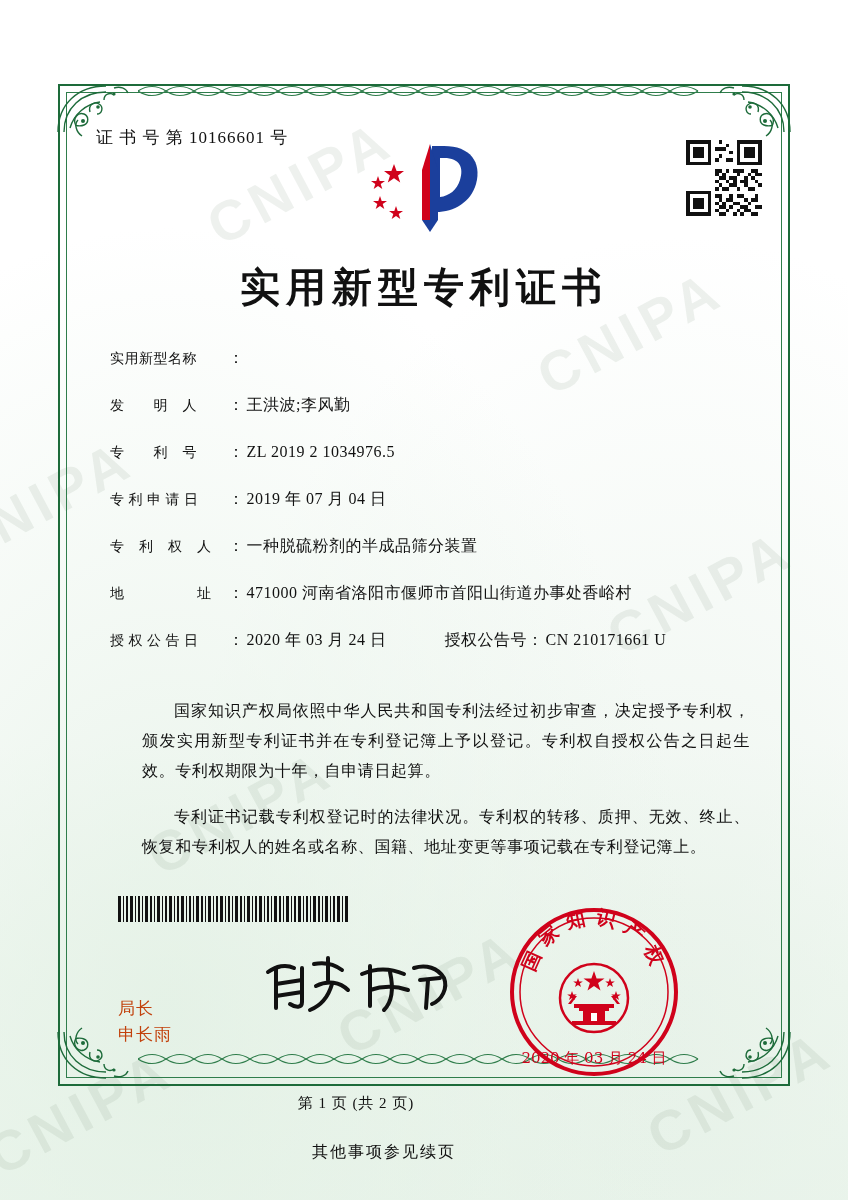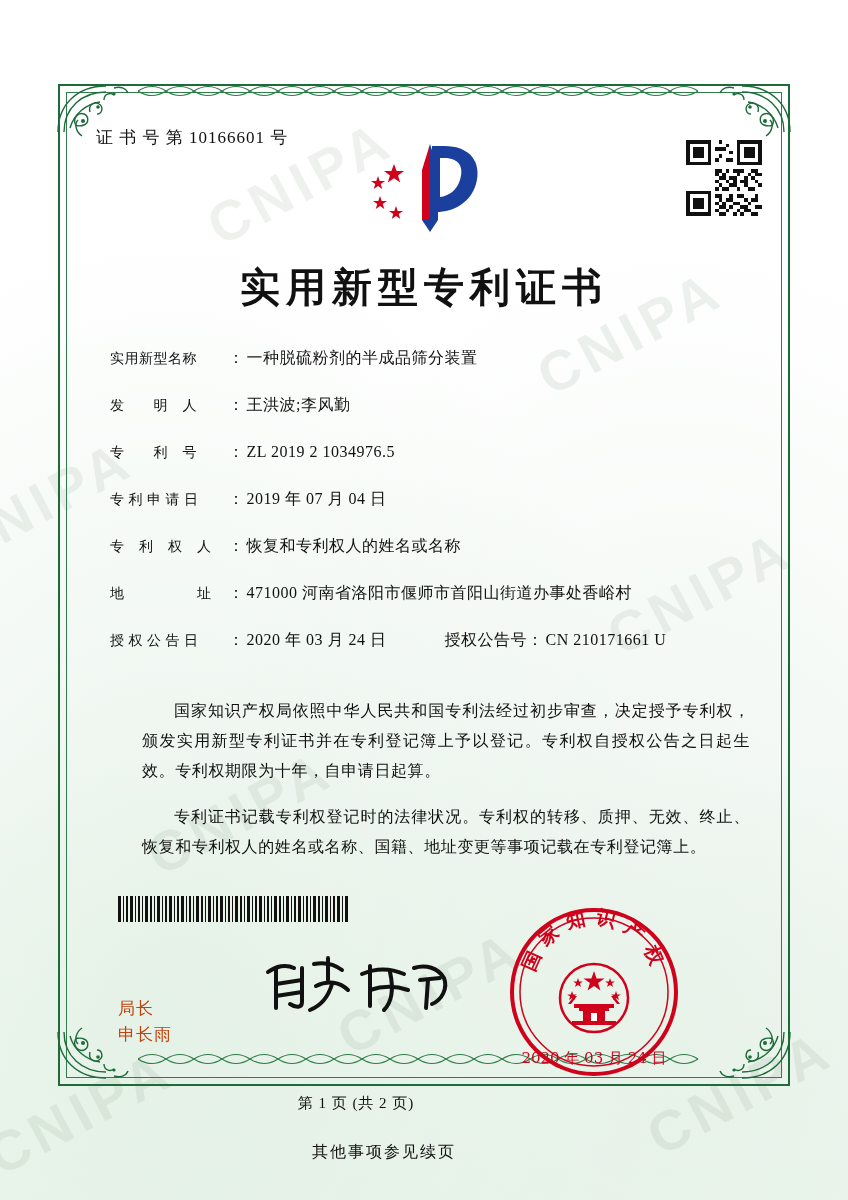--- a/index.html
+++ b/index.html
@@ -442,41 +442,40 @@
 
   <div class="content">
     <div class="cert-no">证 书 号 第 10166601 号</div>
 
     <div class="main-title">实用新型专利证书</div>
 
     <div class="fields">
       <div class="field-row">
         <span class="field-label">实用新型名称</span>
         <span class="field-colon">：</span>
-        <span class="field-value">一种脱硫粉剂的半成品筛分装置</span>
       </div>
       <div class="field-row">
         <span class="field-label">发　　明　人</span>
         <span class="field-colon">：</span>
         <span class="field-value">王洪波;李风勤</span>
       </div>
       <div class="field-row">
         <span class="field-label">专　　利　号</span>
         <span class="field-colon">：</span>
         <span class="field-value">ZL 2019 2 1034976.5</span>
       </div>
       <div class="field-row">
         <span class="field-label">专 利 申 请 日</span>
         <span class="field-colon">：</span>
         <span class="field-value">2019 年 07 月 04 日</span>
       </div>
       <div class="field-row">
         <span class="field-label">专　利　权　人</span>
         <span class="field-colon">：</span>
-        <span class="field-value">恢复和专利权人的姓名或名称</span>
+        <span class="field-value">一种脱硫粉剂的半成品筛分装置</span>
       </div>
       <div class="field-row">
         <span class="field-label">地　　　　　址</span>
         <span class="field-colon">：</span>
         <span class="field-value">471000 河南省洛阳市偃师市首阳山街道办事处香峪村</span>
       </div>
       <div class="field-row dual">
         <span class="field-label">授 权 公 告 日</span>
         <span class="field-colon">：</span>
         <span class="field-value">2020 年 03 月 24 日</span>

